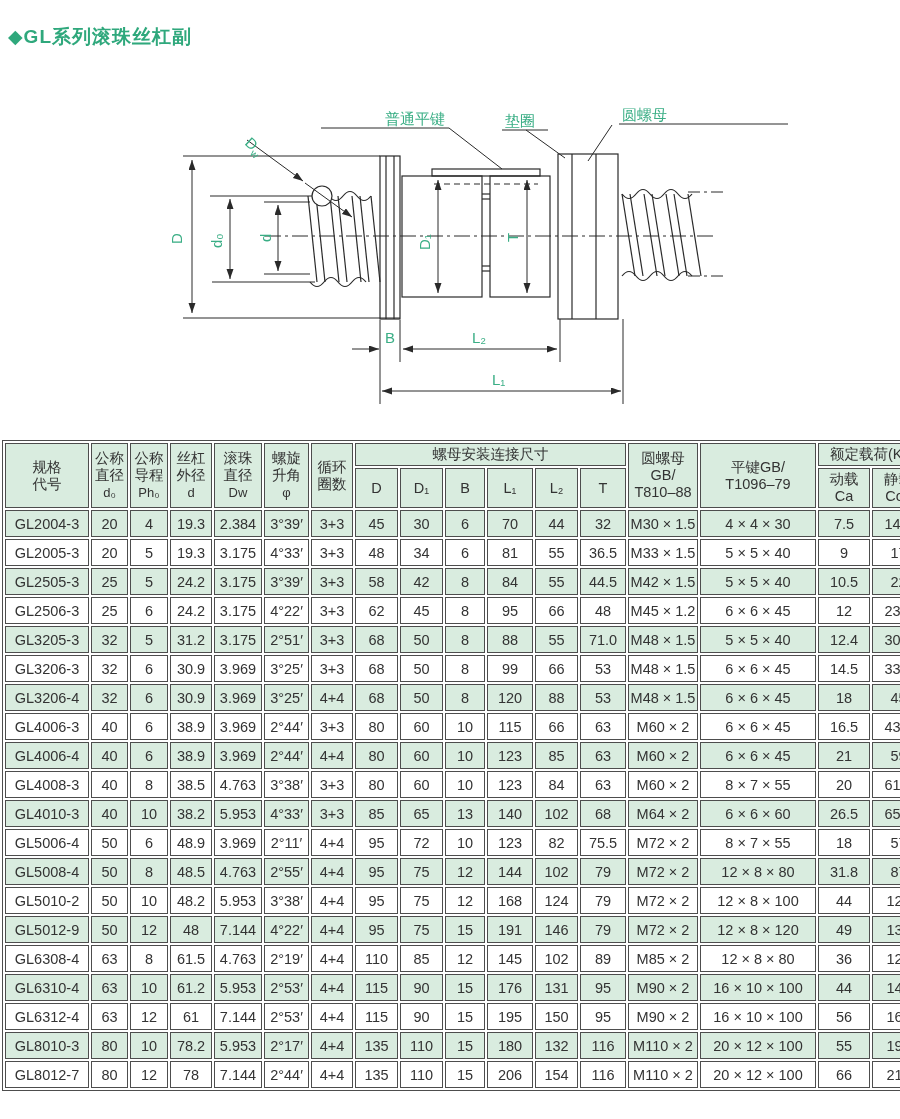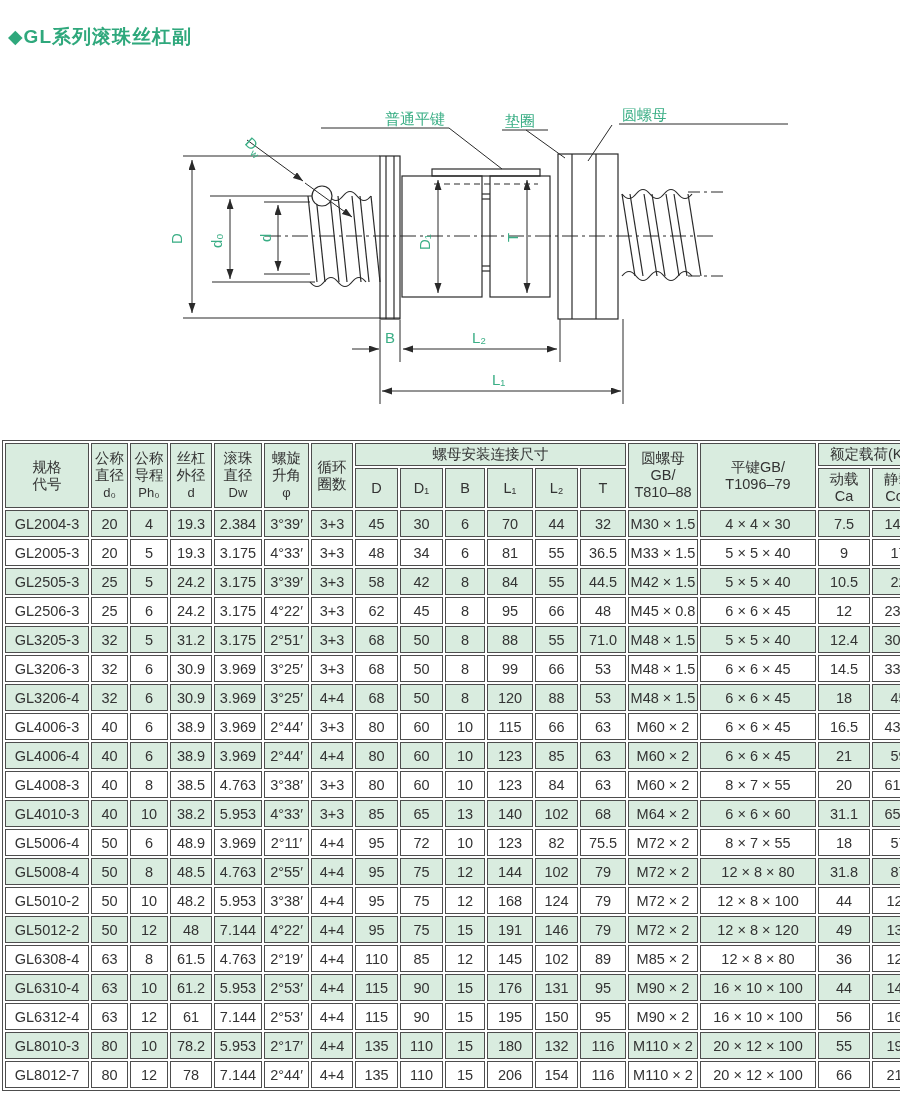--- a/index.html
+++ b/index.html
@@ -250,21 +250,21 @@
             <td>24.2</td>
             <td>3.175</td>
             <td>4°22′</td>
             <td>3+3</td>
             <td>62</td>
             <td>45</td>
             <td>8</td>
             <td>95</td>
             <td>66</td>
             <td>48</td>
-            <td>M45 × 0.8</td>
+            <td>M45 × 1.2</td>
             <td>6 × 6 × 45</td>
             <td>12</td>
             <td>23.8</td>
           </tr>
           <tr class="alt">
             <td>GL3205-3</td>
             <td>32</td>
             <td>5</td>
             <td>31.2</td>
             <td>3.175</td>
@@ -385,21 +385,21 @@
             <td>4°33′</td>
             <td>3+3</td>
             <td>85</td>
             <td>65</td>
             <td>13</td>
             <td>140</td>
             <td>102</td>
             <td>68</td>
             <td>M64 × 2</td>
             <td>6 × 6 × 60</td>
-            <td>31.1</td>
+            <td>26.5</td>
             <td>65.9</td>
           </tr>
           <tr>
             <td>GL5006-4</td>
             <td>50</td>
             <td>6</td>
             <td>48.9</td>
             <td>3.969</td>
             <td>2°11′</td>
             <td>4+4</td>
@@ -446,21 +446,21 @@
             <td>12</td>
             <td>168</td>
             <td>124</td>
             <td>79</td>
             <td>M72 × 2</td>
             <td>12 × 8 × 100</td>
             <td>44</td>
             <td>120</td>
           </tr>
           <tr class="alt">
-            <td>GL5012-2</td>
+            <td>GL5012-9</td>
             <td>50</td>
             <td>12</td>
             <td>48</td>
             <td>7.144</td>
             <td>4°22′</td>
             <td>4+4</td>
             <td>95</td>
             <td>75</td>
             <td>15</td>
             <td>191</td>

